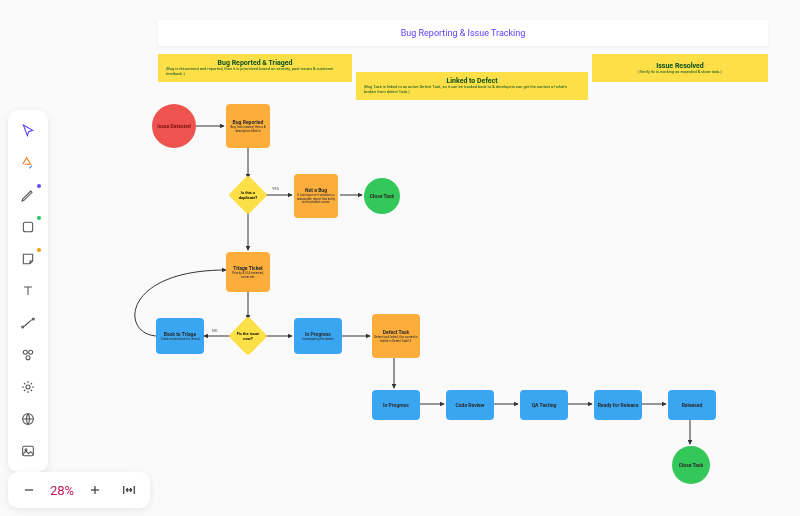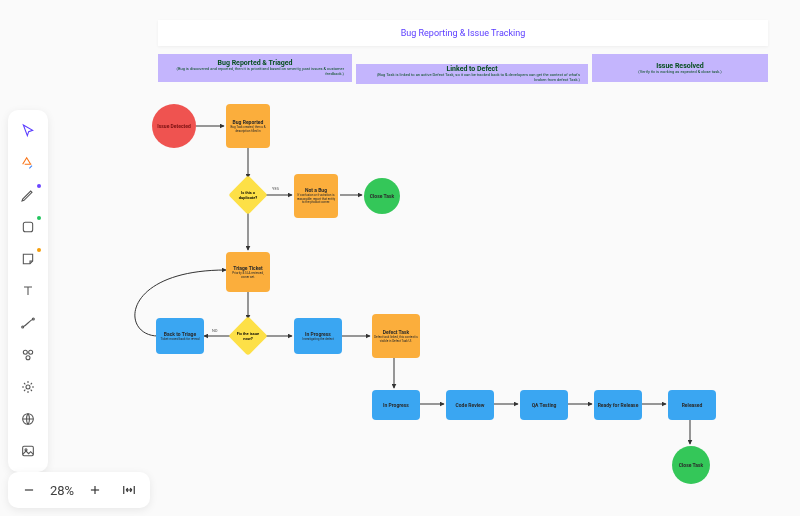--- a/index.html
+++ b/index.html
@@ -19,34 +19,34 @@
     color: #555; cursor: pointer; position: relative;
   }
   .tool svg { width: 16px; height: 16px; stroke: currentColor; fill: none; stroke-width: 1.6; }
   .dot { position: absolute; right: 2px; top: 4px; width: 4px; height: 4px; border-radius: 50%; }
 
   
   #zoom {
     position: absolute; left: 8px; bottom: 8px; height: 36px;
     background: #fff; border-radius: 10px; padding: 0 8px;
     box-shadow: 0 2px 8px rgba(0,0,0,.08);
-    display: flex; align-items: center; gap: 8px; font-size: 13px; color: #404040;
+    display: flex; align-items: center; gap: 8px; font-size: 13px; color: #be185d;
   }
   .zbtn { width: 26px; height: 26px; display:flex; align-items:center; justify-content:center; cursor:pointer; border-radius:4px; }
 
   
   #canvas { position: absolute; inset: 0; }
   .title-bar {
     position:absolute; background:#fff; display:flex; align-items:center; justify-content:center;
     text-align:center; font-size:9px; font-weight:400; color:#5a3cff;
     box-shadow: 0 1px 3px rgba(0,0,0,.05);
   }
   .lane {
-    position:absolute; background:#c4b5fd; display:flex; flex-direction:column;
-    align-items:center; justify-content:center; text-align:right; padding:2px 8px;
+    position:absolute; background:#fde047; display:flex; flex-direction:column;
+    align-items:center; justify-content:center; text-align:left; padding:2px 8px;
   }
   .lane .lane-t { font-size:7px; font-weight:700; color:#0a3; color:#064e1f; }
   .lane .lane-d { font-size:4px; color:#064e1f; line-height:1.2; }
 
   .node {
     position:absolute; display:flex; flex-direction:column; align-items:center; justify-content:center;
     text-align:center; padding:2px; font-size:5px; font-weight:700; color:#2a2a2a;
   }
   .node .sub { font-size:3px; font-weight:400; line-height:1.15; margin-top:1px; }
   .rect { border-radius:4px; }
@@ -70,21 +70,21 @@
 <div id="canvas">
 
   <div class="title-bar" style="left:158px; top:20px; width:610px; height:26px;">
     <span>Bug Reporting &amp; Issue Tracking</span>
   </div>
 
   <div class="lane" style="left:158px; top:54px; width:194px; height:28px;">
     <div class="lane-t">Bug Reported &amp; Triaged</div>
     <div class="lane-d">(Bug is discovered and reported, then it is prioritized based on severity, past issues &amp; customer feedback.)</div>
   </div>
-  <div class="lane" style="left:356px; top:64px; width:232px; height:20px;">
+  <div class="lane" style="left:356px; top:72px; width:232px; height:28px;">
     <div class="lane-t">Linked to Defect</div>
     <div class="lane-d">(Bug Task is linked to an active Defect Task, so it can be tracked back to &amp; developers can get the context of what's broken from defect Task.)</div>
   </div>
   <div class="lane" style="left:592px; top:54px; width:176px; height:28px;">
     <div class="lane-t">Issue Resolved</div>
     <div class="lane-d">(Verify fix is working as expected &amp; close task.)</div>
   </div>
 
   <svg id="edges">
     <defs>

